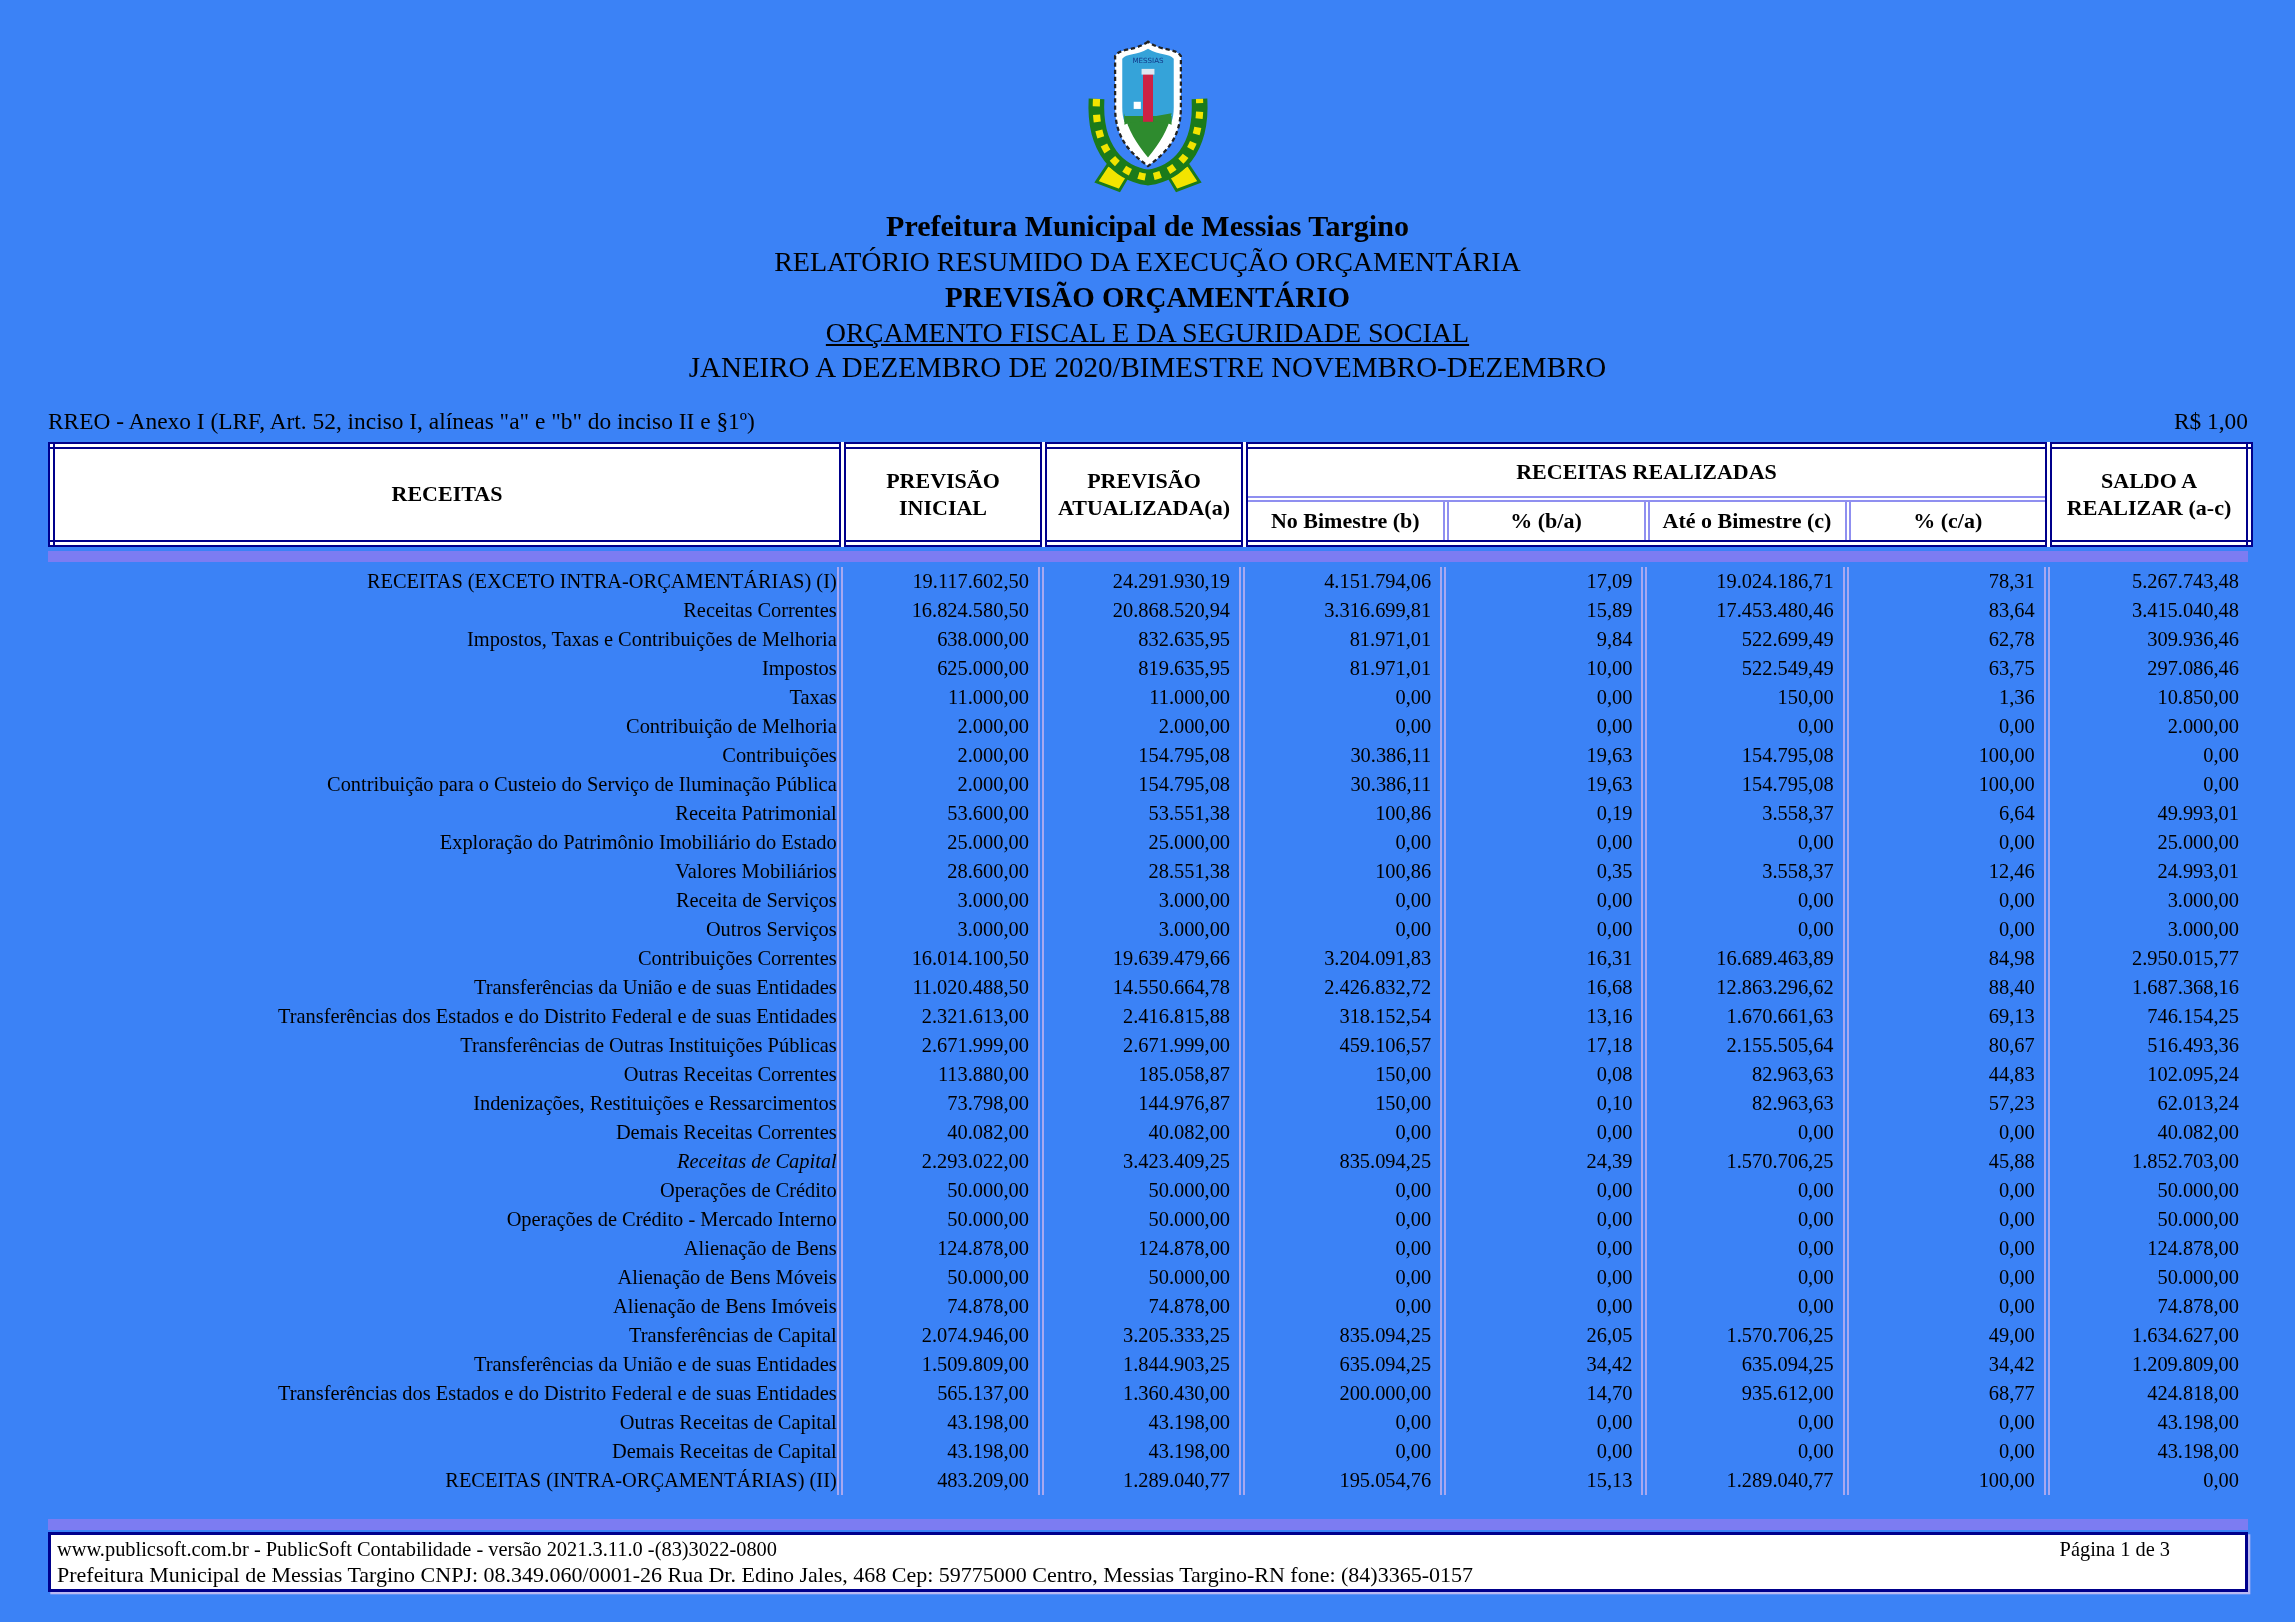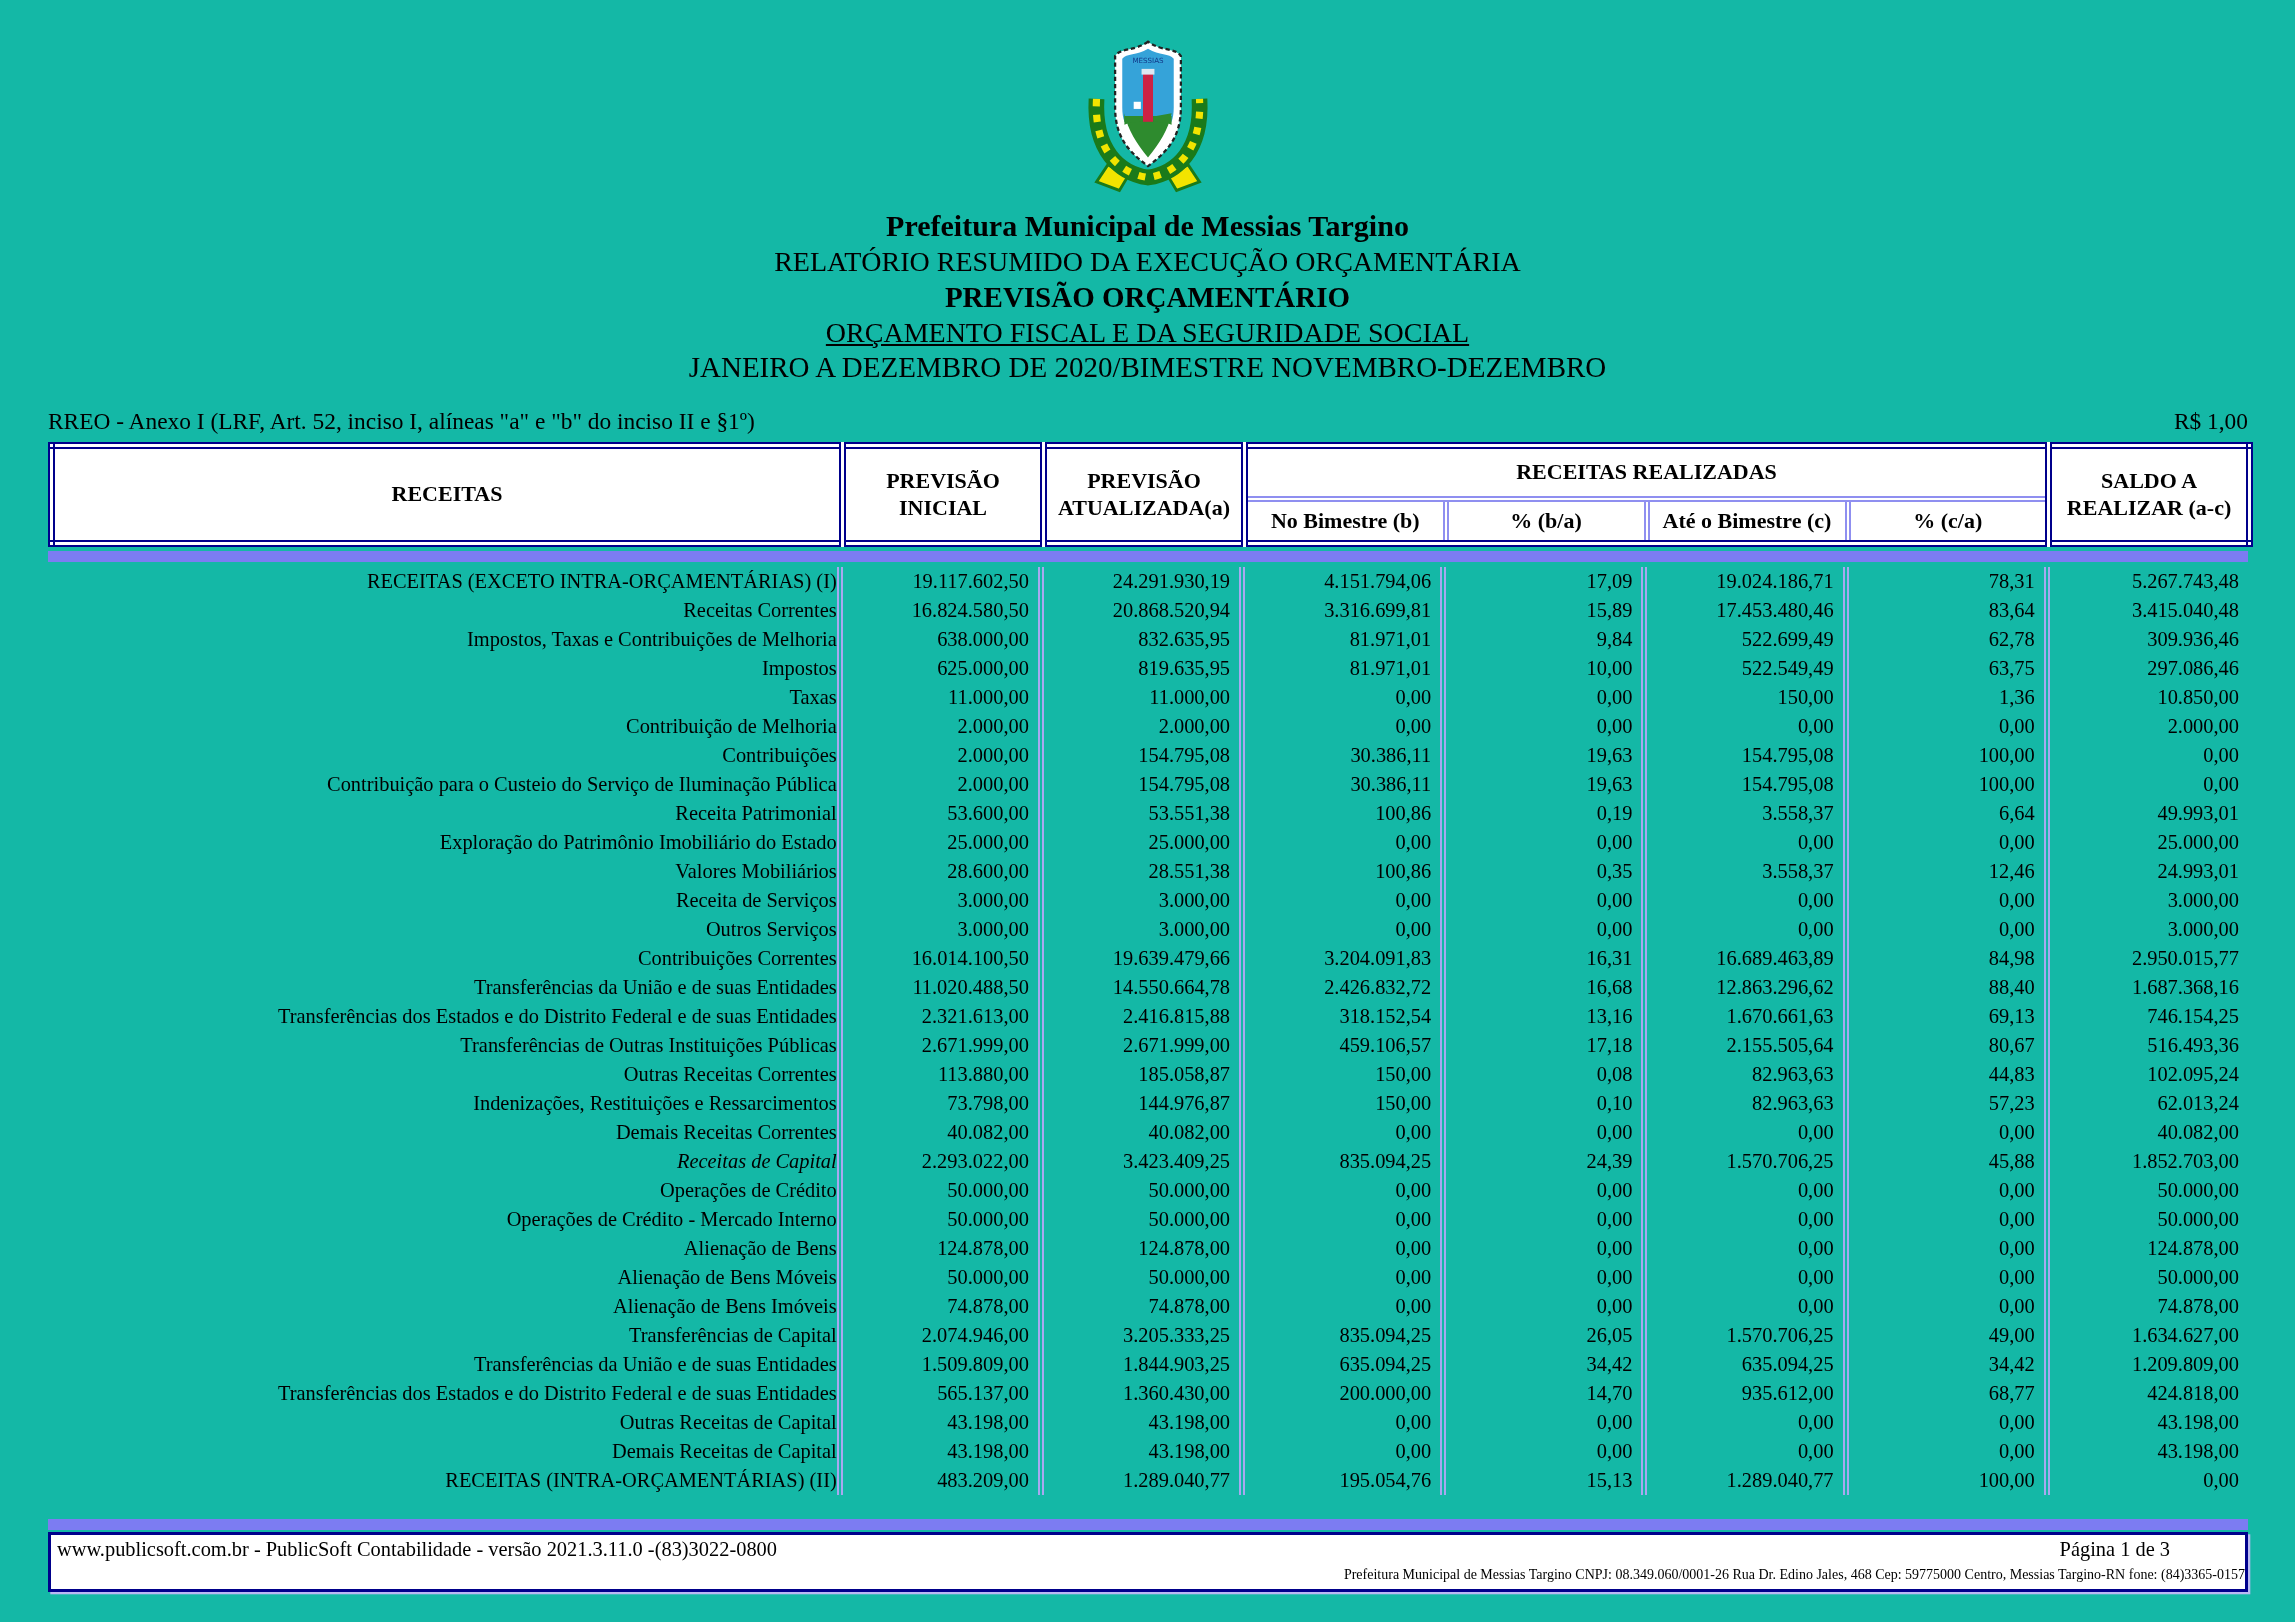--- a/index.html
+++ b/index.html
@@ -1,16 +1,16 @@
 <!DOCTYPE html>
 <html lang="pt" style="font-size:12px"><head>
 <meta charset="utf-8">
 <style>
   html,body{margin:0;padding:0;background:#ffffff;}
-  #page{position:relative;width:2295px;height:1623px;background:#14b8a6;
+  #page{position:relative;width:2295px;height:1623px;background:#3b82f6;
         font-family:"Liberation Serif","DejaVu Serif",serif;color:#000;overflow:hidden;}
 
   
   #crest{position:absolute;top:38px;left:50%;transform:translateX(-50%);}
   #titles{position:absolute;top:208px;left:0;width:100%;text-align:center;}
   .t1{font-size:30px;font-weight:bold;line-height:36px;}
   .t2{font-size:28px;line-height:35px;}
   .t3{font-size:29px;font-weight:bold;line-height:36px;}
   .t4{font-size:28px;line-height:35px;text-decoration:underline;}
   .t5{font-size:29px;line-height:35px;}
@@ -40,21 +40,21 @@
   #data td.num{text-align:right;padding-right:9px;border-left:6px double #a8a8f0;}
   #data td.label{text-align:right;}
 
   
   #footer{position:absolute;top:1519px;left:48px;width:2200px;}
   #footer .band{margin:0 0 1.5px 0;}
   #footer-box{border:3.8px solid #00008b;box-shadow:2.3px 2.3px 0 #b9b9f2;
               height:60px;padding:1.5px 0 0 6px;box-sizing:border-box;background:#fff;}
   #footer-box .fl1{display:flex;justify-content:space-between;font-size:20.4px;line-height:26px;}
   #footer-box .fl1 .pagenum{padding-right:75px;}
-  #footer-box .fl2{font-size:14px;line-height:26px;text-align:right;}
+  #footer-box .fl2{font-size:22px;line-height:26px;}
 </style>
 </head>
 <body>
 
 <div id="page">
 
   <div id="crest">
     <svg width="143" height="159" viewBox="0 0 100 110" aria-hidden="true">
 
       <polygon points="22,88 36,96 30,106 14,100" fill="#f2e400" stroke="#1a7a1a" stroke-width="2"></polygon>

